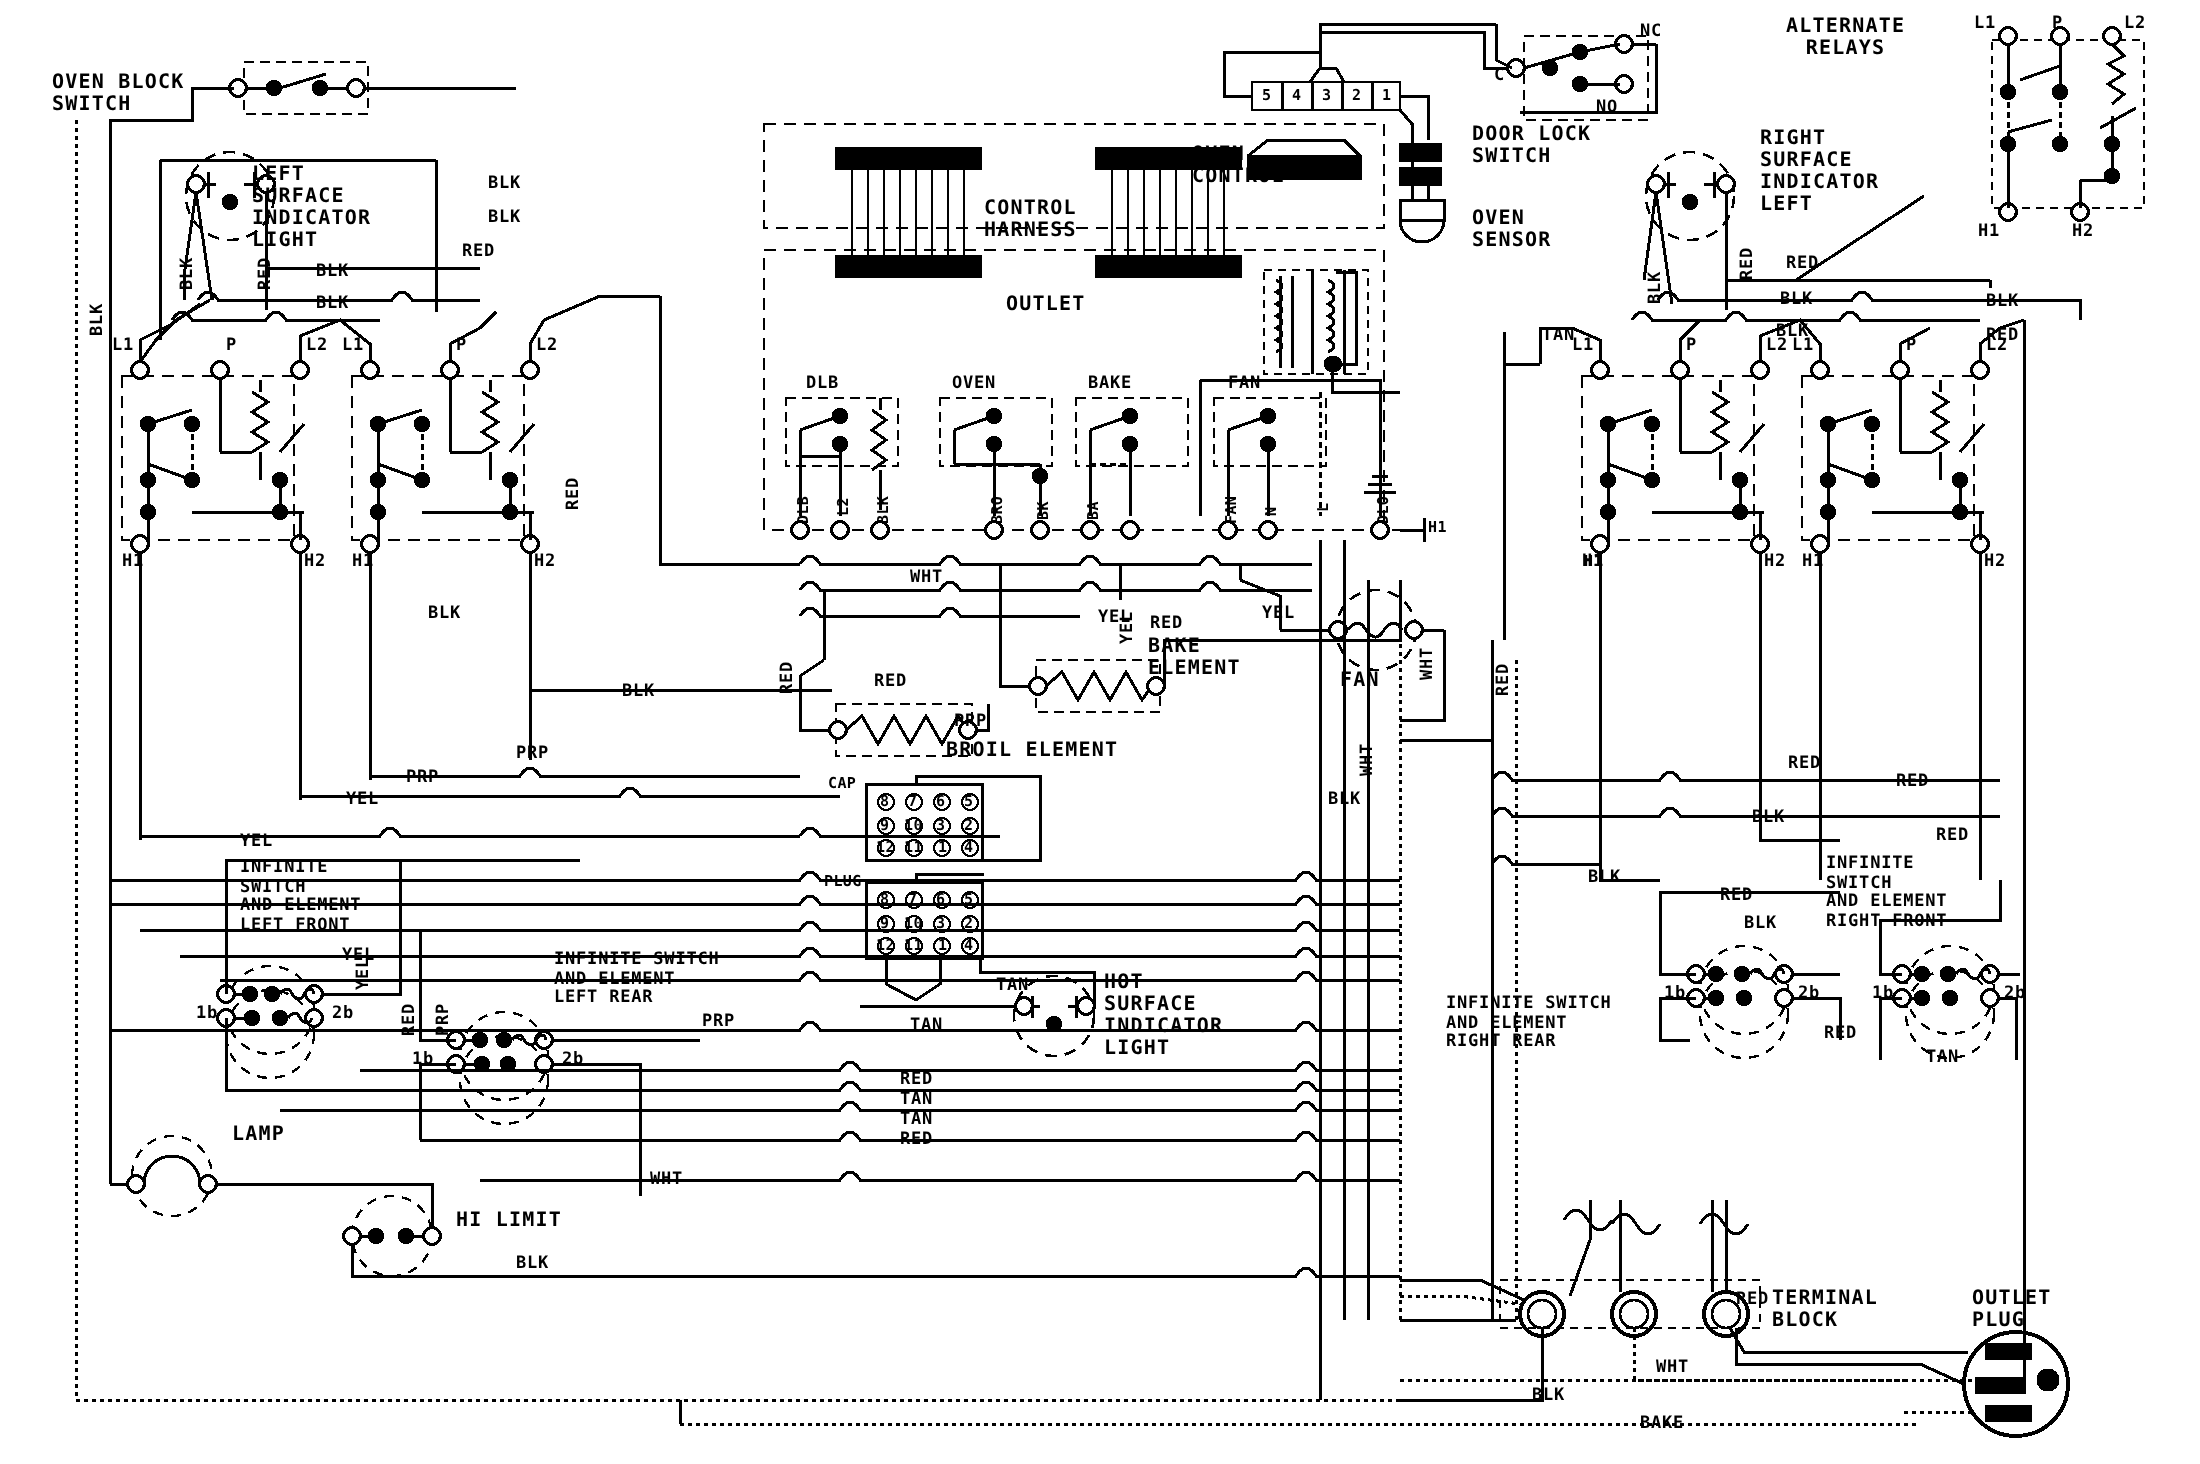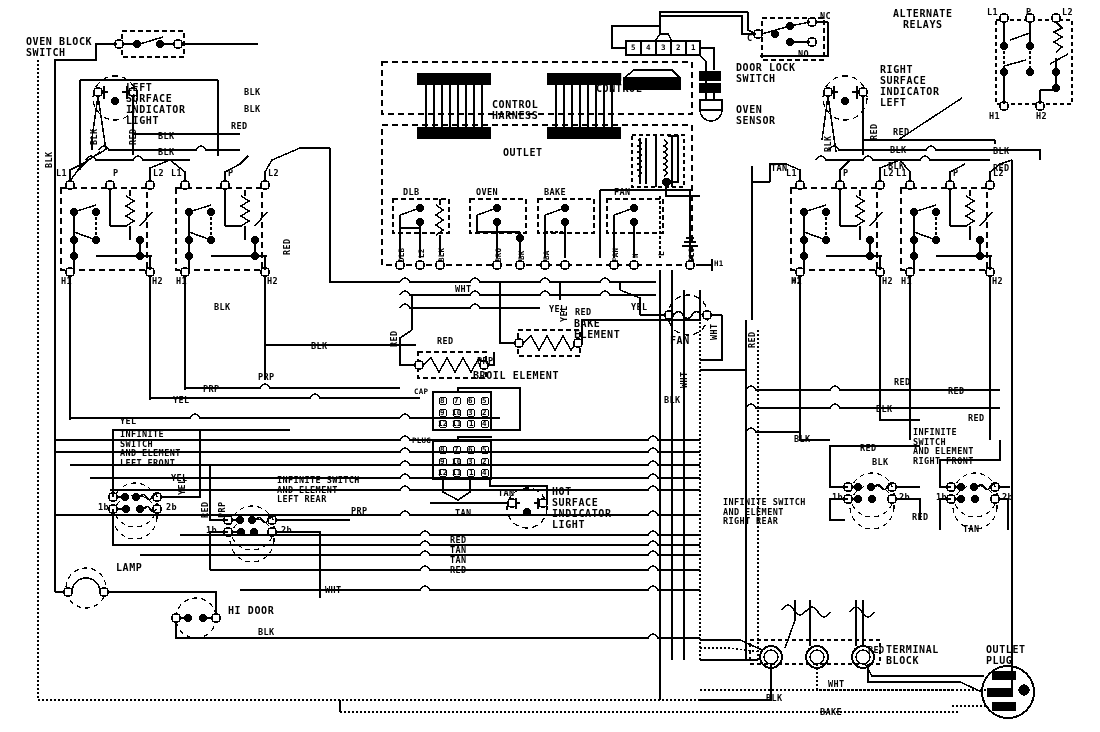--- a/index.html
+++ b/index.html
@@ -733,21 +733,21 @@
 <div class="lbl" style="left:596px;top:72px;">OVEN
 CONTROL</div>
 <div class="lbl" style="left:492px;top:99px;">CONTROL
 HARNESS</div>
 <div class="lbl" style="left:503px;top:147px;">OUTLET</div>
 <div class="lbl" style="left:574px;top:318px;">BAKE
 ELEMENT</div>
 <div class="lbl" style="left:473px;top:370px;">BROIL ELEMENT</div>
 <div class="lbl" style="left:670px;top:335px;">FAN</div>
 <div class="lbl" style="left:116px;top:562px;">LAMP</div>
-<div class="lbl" style="left:228px;top:605px;">HI DOOR</div>
+<div class="lbl" style="left:228px;top:605px;">HI LIMIT</div>
 <div class="lbl" style="left:886px;top:644px;">TERMINAL
 BLOCK</div>
 <div class="lbl" style="left:986px;top:644px;">OUTLET
 PLUG</div>
 <div class="lbl" style="left:552px;top:486px;">HOT
 SURFACE
 INDICATOR
 LIGHT</div>
 <div class="lbl s" style="left:120px;top:430px;">INFINITE
 SWITCH

